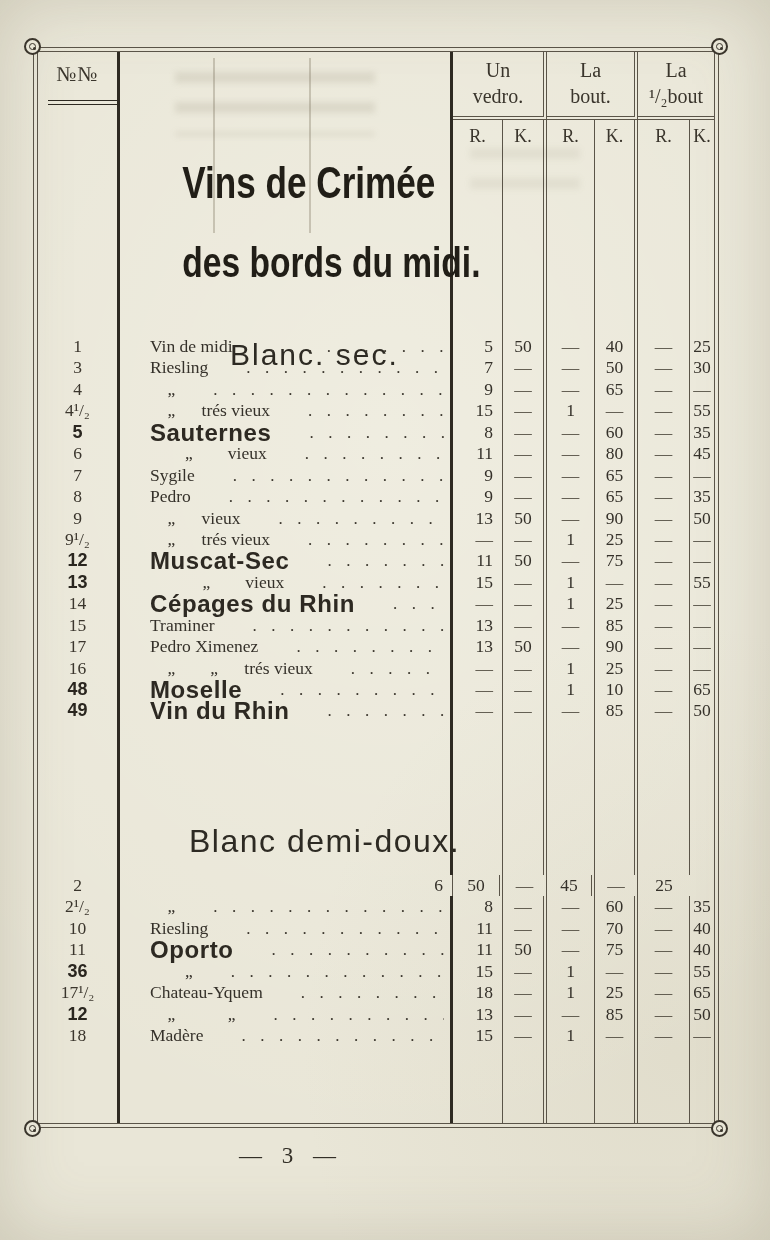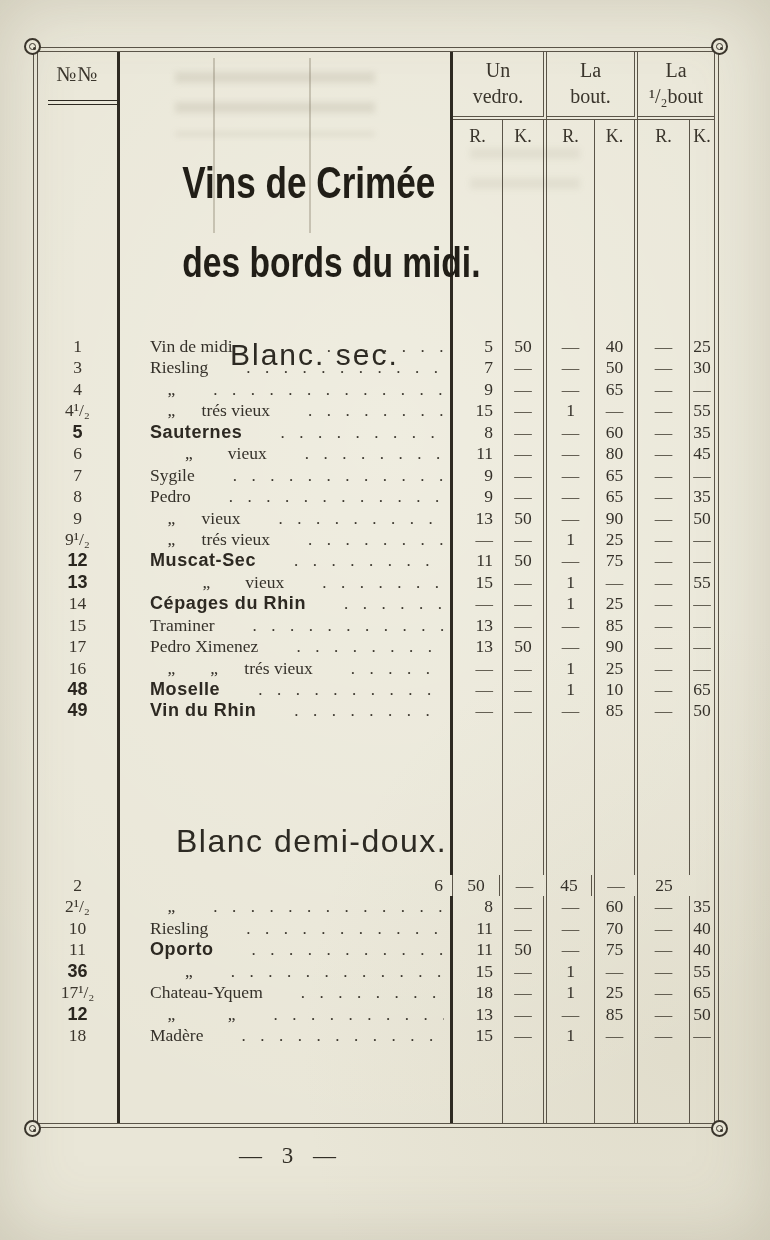--- a/index.html
+++ b/index.html
@@ -81,33 +81,33 @@
   
   .title-zone{height:186px;}
   .title-cell{flex-direction:column;align-items:stretch;justify-content:flex-start;padding-top:6px;}
   .title1,.title2{font-family:"Liberation Sans", sans-serif;font-weight:700;color:#211e17;
     text-align:center;transform:scaleX(.78);white-space:nowrap;}
   .title1{font-size:45px;line-height:54px;}
   .title2{font-size:43px;line-height:56px;}
   .sec-heading{font-family:"Liberation Sans", sans-serif;color:#2d2a23;white-space:nowrap;}
   .h0{font-size:30px;letter-spacing:2px;padding-left:80px;margin-top:24px;}
   .heading-row{height:56px;}
-  .heading-row .c-name{align-items:flex-end;}
+  .heading-row .c-name{align-items:flex-end;margin-left:13px;}
   .h1{font-size:32px;letter-spacing:1.5px;padding-left:26px;line-height:44px;}
   .gap-a{height:85px;} .gap-b{height:12px;} .fill{flex:1;}
 
   
   .trow{height:21.45px;font-size:17.5px;}
   .trow .cell{line-height:21.45px;}
   .no-txt{color:var(--ink-soft);}
   .bold-no{font-family:"Liberation Sans", sans-serif;font-weight:700;font-size:18px;color:#2a261f;}
   .c-name{padding-left:30px;padding-right:6px;}
   .nm{white-space:pre;}
   .serif-name{font-family:"Liberation Serif", serif;color:#35312a;}
-  .sans-name{font-family:"Liberation Sans", sans-serif;font-weight:700;font-size:18px;
+  .sans-name{font-family:"Liberation Sans", sans-serif;font-weight:700;font-size:24px;
     letter-spacing:.6px;color:#2d2922;}
   .dots{flex:1;overflow:hidden;white-space:nowrap;margin-left:14px;color:#3c372e;}
   .dots::after{content:"...................................";letter-spacing:14.5px;font-size:17px;}
   .price{color:#35312a;}
   .dash{color:#4d483d;}
 
   
   .footer{position:absolute;left:33px;top:1143px;width:686px;text-align:center;}
   .footer span{display:inline-block;transform:translateX(-85px);font-size:23px;
     letter-spacing:7px;color:#332f27;}

